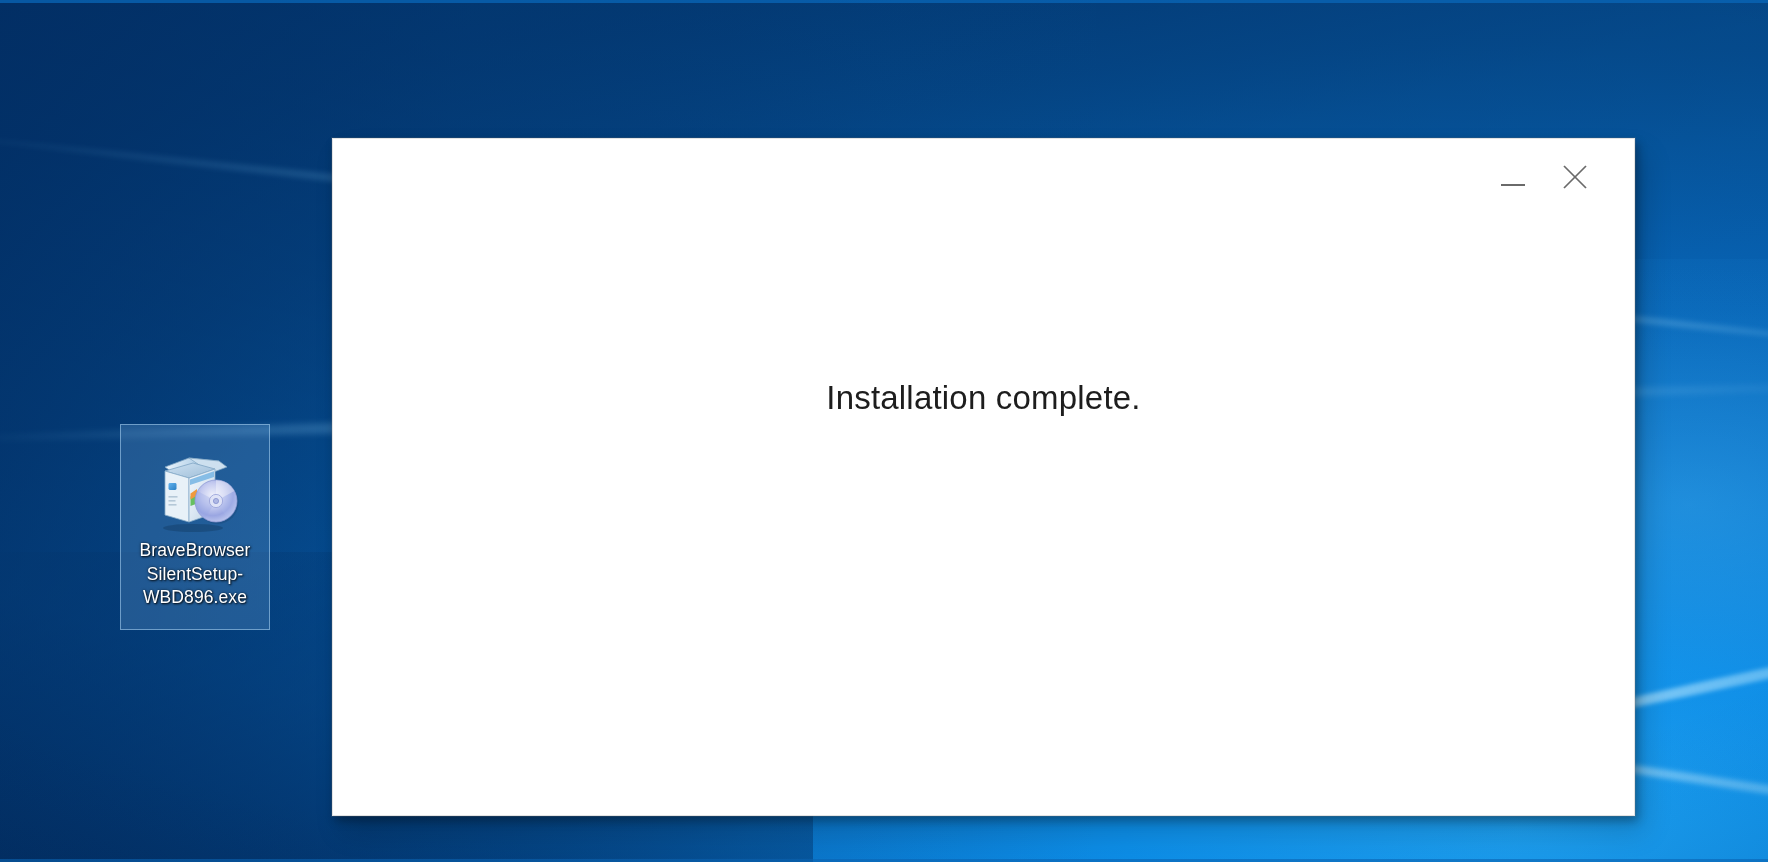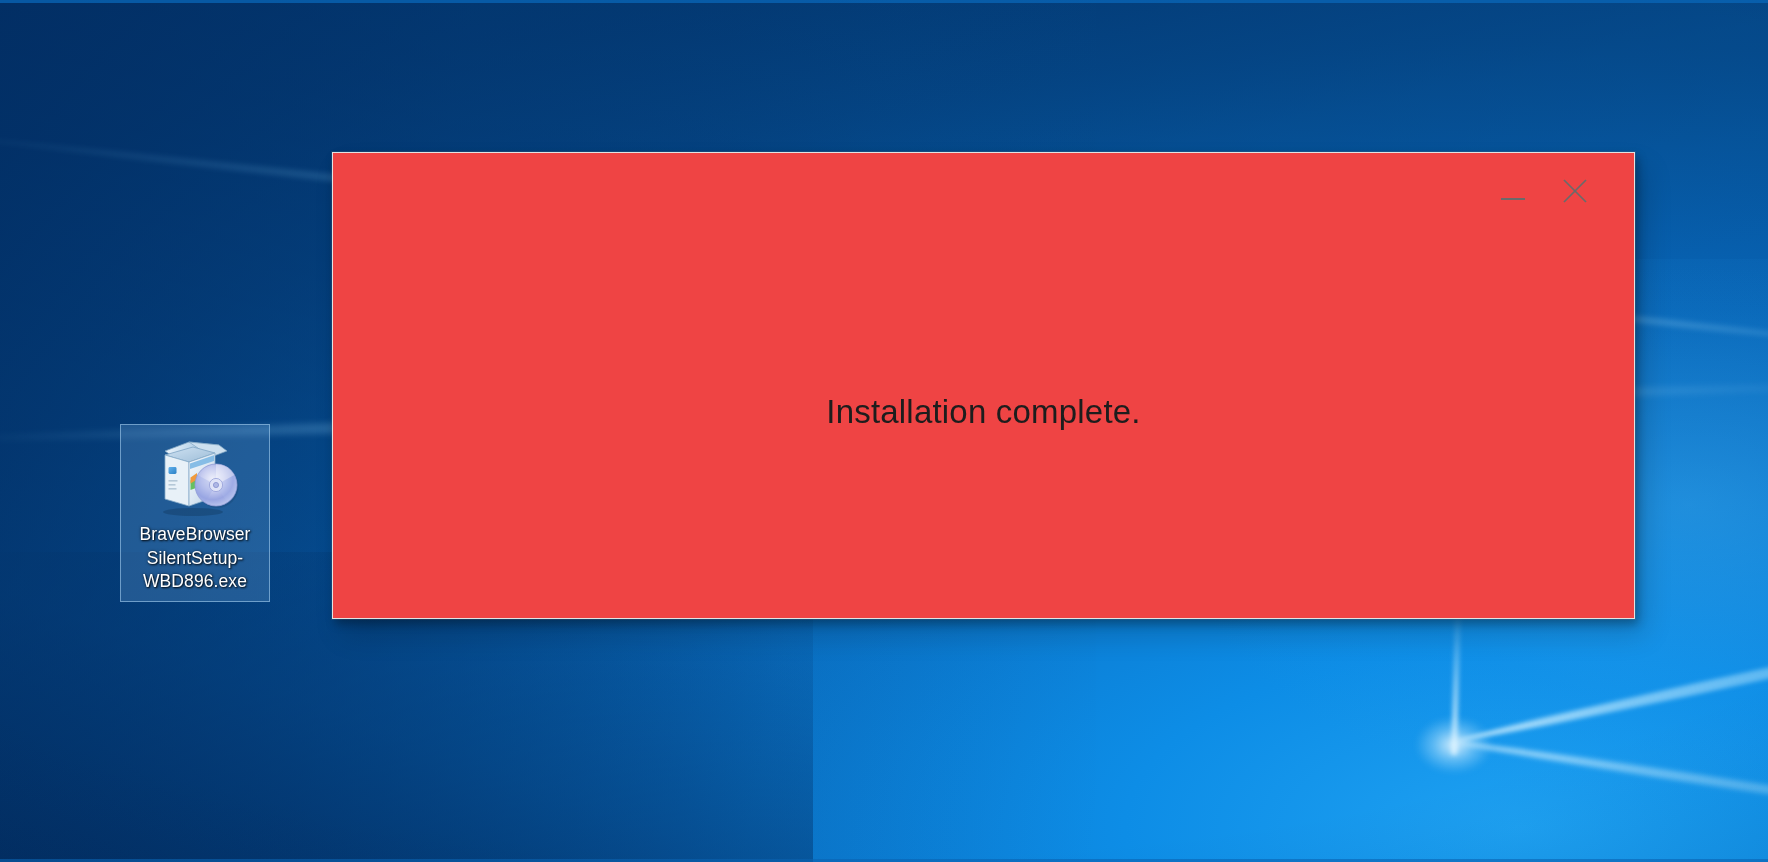--- a/index.html
+++ b/index.html
@@ -106,25 +106,25 @@
   }
   .wp-botline {
     position:absolute; left:0; bottom:0; width:100%; height:3px;
     background:#0a63b0; opacity:0.6;
   }
 
   
   #desktop-icon {
     position:absolute;
     left:120px; top:424px;
-    width:150px; height:178px;
+    width:150px; height:206px;
     background:rgba(120,175,225,0.26);
     border:1px solid rgba(175,215,245,0.55);
     display:flex; flex-direction:column; align-items:center;
-    padding-top:8px;
+    padding-top:24px;
     cursor:default;
   }
   .icon-art {
     position:relative;
     width:92px; height:84px;
     margin-bottom:6px;
   }
   .icon-label {
     width:146px;
     text-align:center;
@@ -133,23 +133,23 @@
     line-height:23.5px;
     letter-spacing:0.1px;
     text-shadow:1px 1px 2px rgba(0,0,0,0.85), 0 0 3px rgba(0,0,0,0.6);
     word-break:break-word;
     font-family:"Liberation Sans", sans-serif;
   }
 
   
   #installer-dialog {
     position:absolute;
-    left:332px; top:152px;
-    width:1303px; height:467px;
-    background:#ef4444;
+    left:332px; top:138px;
+    width:1303px; height:678px;
+    background:#ffffff;
     border:1px solid #e3e3e3;
     box-shadow:
       0 0 0 1px rgba(120,120,120,0.18),
       3px 5px 9px rgba(0,0,0,0.30),
       10px 16px 26px rgba(0,0,0,0.16);
   }
   #dialog-titlebar {
     position:relative;
     height:70px;
     display:flex; justify-content:flex-end; align-items:flex-start;

